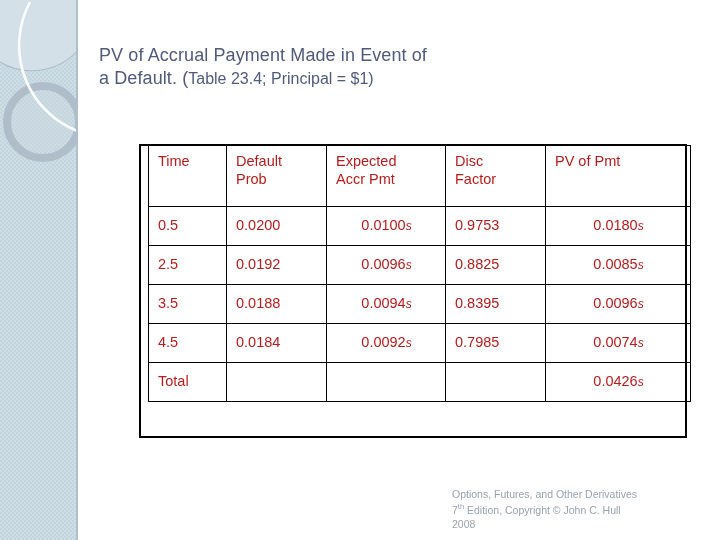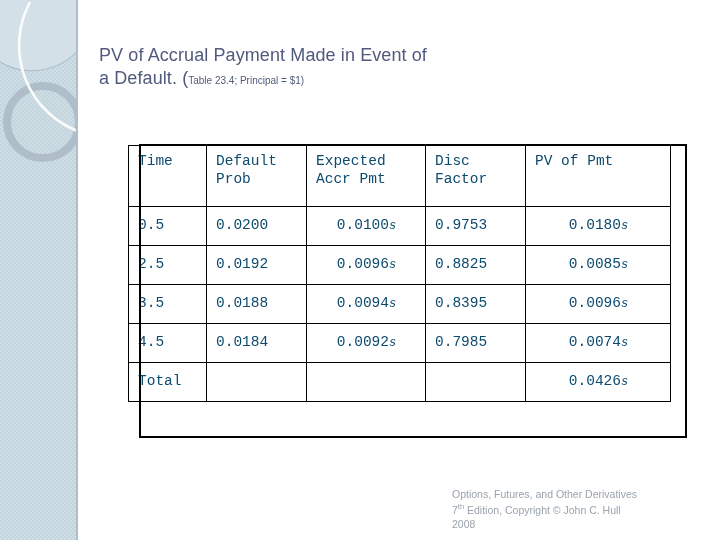--- a/index.html
+++ b/index.html
@@ -55,35 +55,34 @@
     top: 44px;
     width: 590px;
     color: #515a7d;
     line-height: 1.30;
   }
   .title-main {
     font-size: 18px;
     letter-spacing: 0.1px;
   }
   .title-sub {
-    font-size: 10px;
+    font-size: 16px;
   }
 
   
   #pv-table {
     position: absolute;
-    left: 128px;
+    left: 148px;
     top: 145px;
     width: 542px;
     border-collapse: collapse;
     table-layout: fixed;
     font-size: 14.5px;
-    color: #0c4a6e;
+    color: #b91c1c;
     background: #ffffff;
-    font-family: Liberation Mono, monospace;
   }
   #pv-table td, #pv-table th {
     border: 1px solid #000000;
     padding: 7px 8px 7px 9px;
     font-weight: normal;
     vertical-align: top;
     line-height: 1.22;
   }
   #pv-table th {
     text-align: left;

